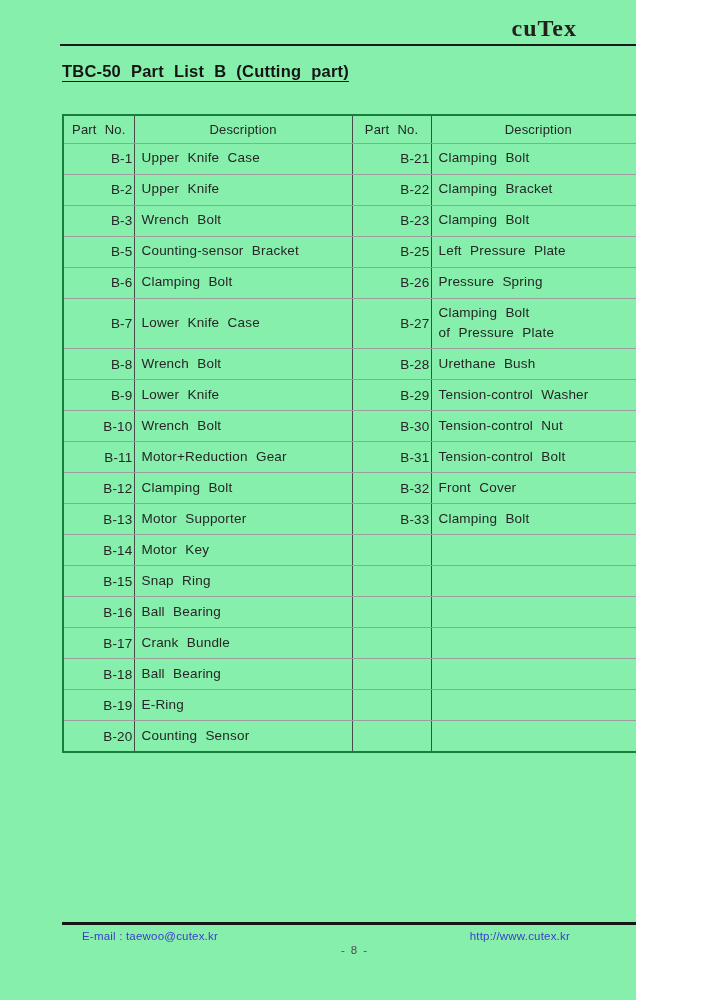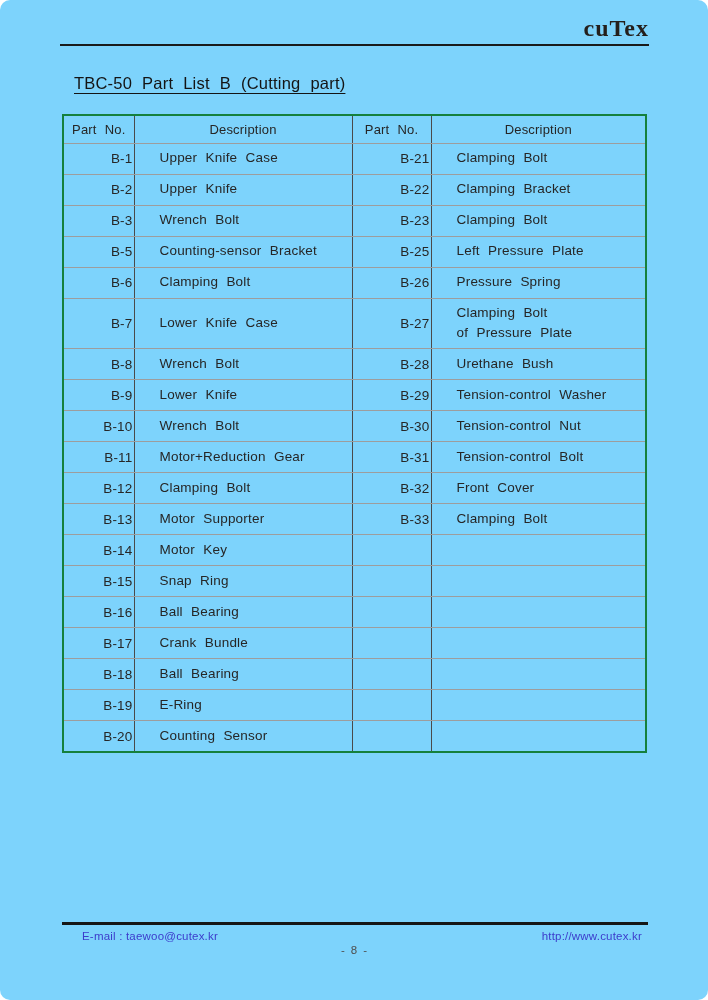--- a/index.html
+++ b/index.html
@@ -3,26 +3,25 @@
 <meta charset="utf-8">
 <style>
   html, body {
     margin: 0;
     padding: 0;
     background: #ffffff;
     font-family: "Liberation Sans", sans-serif;
   }
   .page {
     position: relative;
-    width: 708px;
+    width: 636px;
     height: 1000px;
-    background: #7dd3fc;
+    background: #86efac;
     overflow: hidden;
     color: #222222;
-    border-radius: 10px;
   }
 
   
   .logo {
     position: absolute;
     top: 15px;
     right: 59px;
     font-family: "Liberation Serif", serif;
     font-weight: bold;
     font-size: 24px;
@@ -34,23 +33,23 @@
     left: 60px;
     top: 44px;
     width: 589px;
     height: 2px;
     background: #1a1a1a;
   }
   .doc-title {
     position: absolute;
     left: 62px;
     top: 62px;
-    margin: 12px;
+    margin: 0;
     font-size: 16.5px;
-    font-weight: normal;
+    font-weight: bold;
     color: #141414;
     text-decoration: underline;
     text-underline-offset: 4px;
     word-spacing: 0.32em;
     letter-spacing: 0.2px;
   }
 
   
   table.parts {
     position: absolute;
@@ -76,21 +75,21 @@
   table.parts thead tr { height: 28px; }
   table.parts tbody tr { height: 31px; }
   table.parts th {
     font-weight: normal;
     text-align: center;
     font-size: 13px;
   }
   table.parts td.partno { text-align: right; }
   table.parts td.desc {
     text-align: left;
-    padding: 4px 4px 4px 25px;
+    padding: 4px 4px 4px 7px;
     line-height: 1.55;
   }
 
   
   .footer-rule {
     position: absolute;
     left: 62px;
     top: 922px;
     width: 586px;
     height: 3px;

